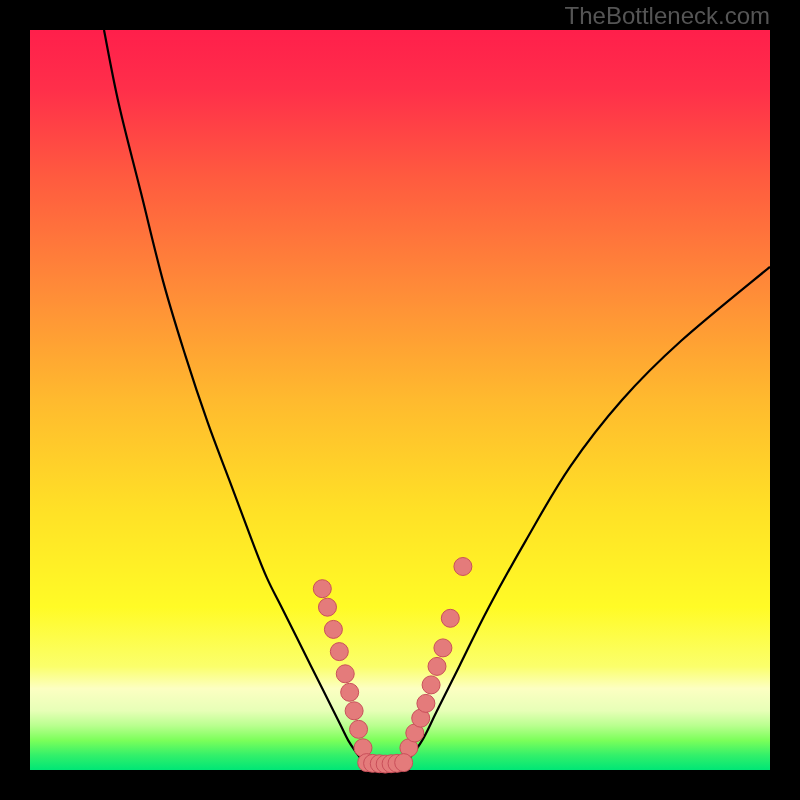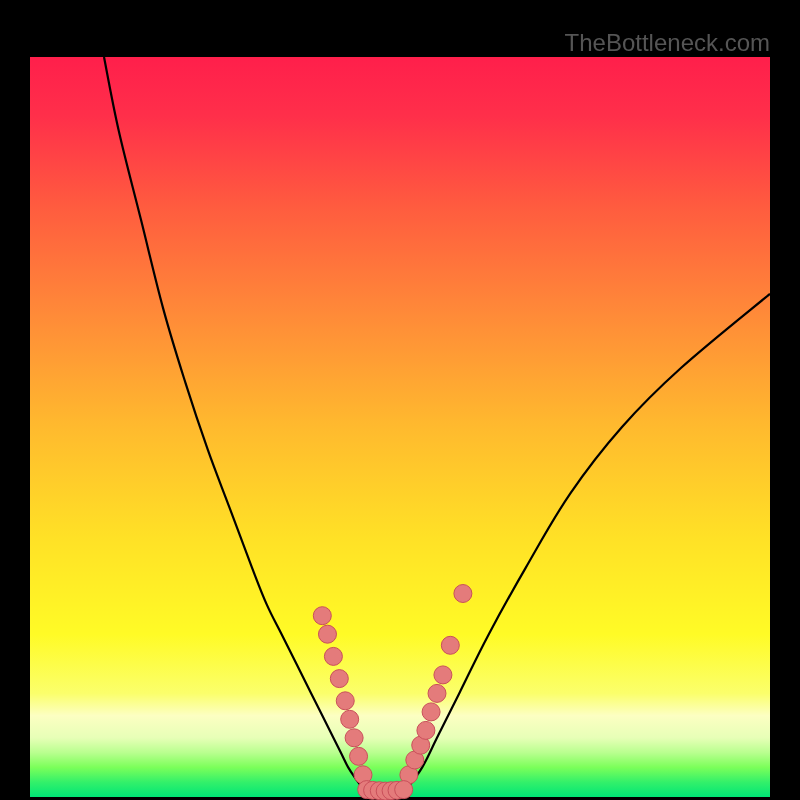--- a/index.html
+++ b/index.html
@@ -8,21 +8,20 @@
     width: 800px;
     height: 800px;
     background: #000;
     overflow: hidden;
     font-family: Arial, Helvetica, sans-serif;
   }
   .frame {
     position: absolute;
     inset: 0;
     background: #000;
-    margin-top: 27px;
   }
   .plot {
     position: absolute;
     left: 30px;
     top: 30px;
     width: 740px;
     height: 740px;
   }
   .bg-gradient {
     position: absolute;

